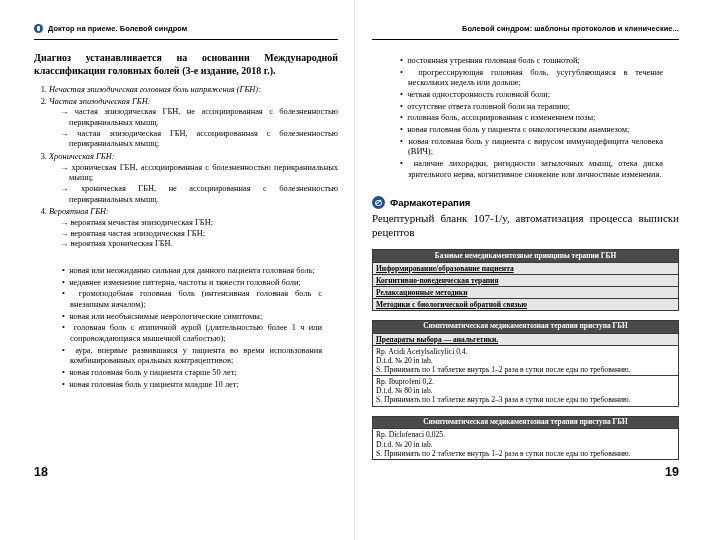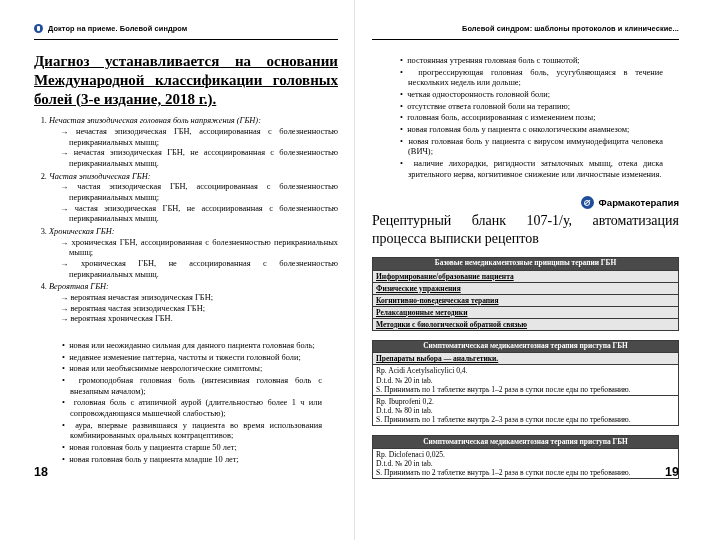--- a/index.html
+++ b/index.html
@@ -81,32 +81,31 @@
     border-radius: 1px;
     background: #fff;
   }
   .rule {
     height: 1px;
     background: #000;
     margin: 3px 0 8px 0;
   }
   
   .p {
-    font-size: 14px;
+    font-size: 11px;
     line-height: 1.26;
     text-align: justify;
     margin: 0 0 2px 0;
   }
   .lead {
     font-weight: bold;
-    font-size: 15px;
+    font-size: 10px;
     line-height: 1.25;
     text-align: justify;
     margin: 12px 0 3px 0;
-    text-decoration: underline;
   }
   ol.num {
     margin: 8px 0 0 0;
     padding: 0 0 0 15px;
     list-style-type: decimal;
   }
   ol.num > li {
     font-size: 8.4px;
     line-height: 1.27;
     text-align: justify;
@@ -152,21 +151,20 @@
     font-size: 8.6px;
     line-height: 1.26;
     text-align: justify;
     margin: 6px 0 3px 0;
   }
   
   .section-head {
     display: flex;
     align-items: center;
     margin: 8px 0 3px 0;
-    justify-content: flex-end;
   }
   .pill-icon {
     width: 13px;
     height: 13px;
     border-radius: 50%;
     background: #1f4e9c;
     margin-right: 5px;
     flex: 0 0 auto;
     position: relative;
   }
@@ -253,30 +251,26 @@
         <span class="logo-dot"></span>
         <span>Доктор на приеме. Болевой синдром</span>
       </div>
       <div class="rule"></div>
 
       <p class="lead">Диагноз устанавливается на основании Международной классификации головных болей (3-е издание, 2018 г.).</p>
 
       <ol class="num">
         <li>
           <span class="title">Нечастая эпизодическая головная боль напряжения (ГБН):</span>
-          <ul class="arrow">
-            <li>нечастая эпизодическая ГБН, ассоциированная с болезненностью перикраниальных мышц;</li>
-            <li>нечастая эпизодическая ГБН, не ассоциированная с болезненностью перикраниальных мышц.</li>
-          </ul>
         </li>
         <li>
           <span class="title">Частая эпизодическая ГБН:</span>
           <ul class="arrow">
+            <li>частая эпизодическая ГБН, не ассоциированная с болезненностью перикраниальных мышц.</li>
             <li>частая эпизодическая ГБН, ассоциированная с болезненностью перикраниальных мышц;</li>
-            <li>частая эпизодическая ГБН, не ассоциированная с болезненностью перикраниальных мышц.</li>
           </ul>
         </li>
         <li>
           <span class="title">Хроническая ГБН:</span>
           <ul class="arrow">
             <li>хроническая ГБН, ассоциированная с болезненностью перикраниальных мышц;</li>
             <li>хроническая ГБН, не ассоциированная с болезненностью перикраниальных мышц.</li>
           </ul>
         </li>
         <li>
@@ -286,22 +280,22 @@
             <li>вероятная частая эпизодическая ГБН;</li>
             <li>вероятная хроническая ГБН.</li>
           </ul>
         </li>
       </ol>
 
 
       <ul class="bullet">
         <li>новая или неожиданно сильная для данного пациента головная боль;</li>
         <li>недавнее изменение паттерна, частоты и тяжести головной боли;</li>
+        <li>громоподобная головная боль (интенсивная головная боль с внезапным началом);</li>
         <li>новая или необъяснимые неврологические симптомы;</li>
-        <li>громоподобная головная боль (интенсивная головная боль с внезапным началом);</li>
         <li>головная боль с атипичной аурой (длительностью более 1 ч или сопровождающаяся мышечной слабостью);</li>
         <li>аура, впервые развившаяся у пациента во время использования комбинированных оральных контрацептивов;</li>
         <li>новая головная боль у пациента старше 50 лет;</li>
         <li>новая головная боль у пациента младше 10 лет;</li>
       </ul>
 
       <div class="folio folio-left">18</div>
     </div>
 
     <div class="page-right">
@@ -329,23 +323,20 @@
 
       <table class="tbl">
         <tbody>
             <tr>
           <td class="hdr">Базовые немедикаментозные принципы терапии ГБН</td>
         </tr>
         <tr>
           <td class="sub">Информирование/образование пациента</td>
         </tr>
         <tr>
-          <td class="sub">Физические упражнения</td>
-        </tr>
-        <tr>
           <td class="sub">Когнитивно-поведенческая терапия</td>
         </tr>
         <tr>
           <td class="sub">Релаксационные методики</td>
         </tr>
         <tr>
           <td class="sub">Методики с биологической обратной связью</td>
         </tr>
       </tbody>
         </table>

